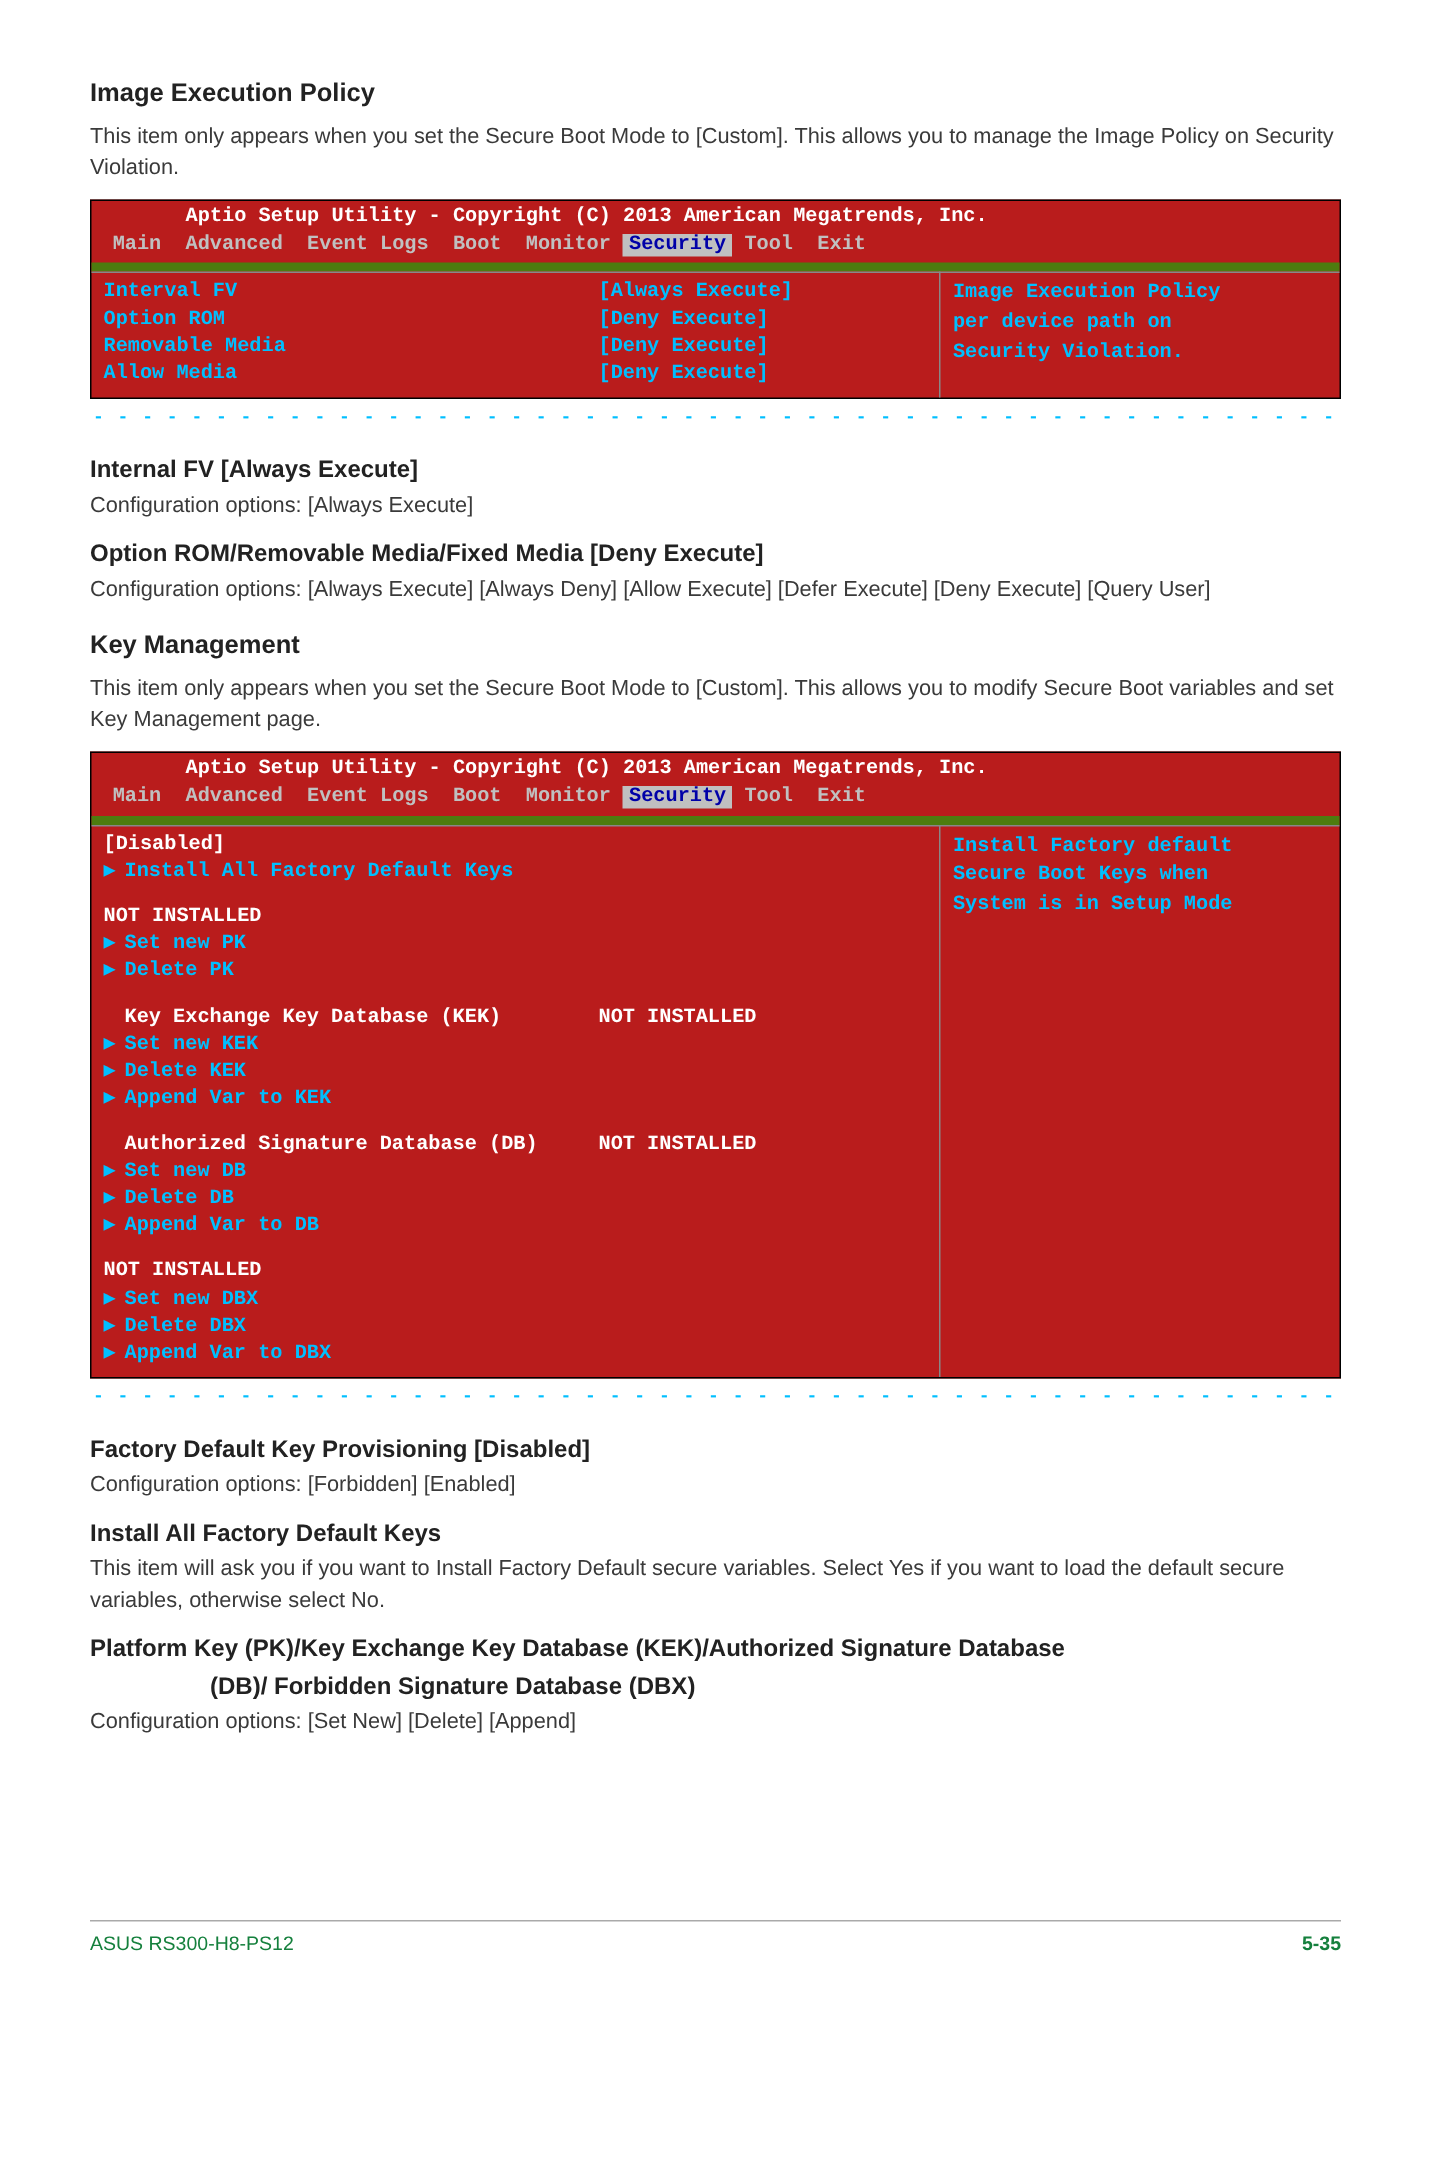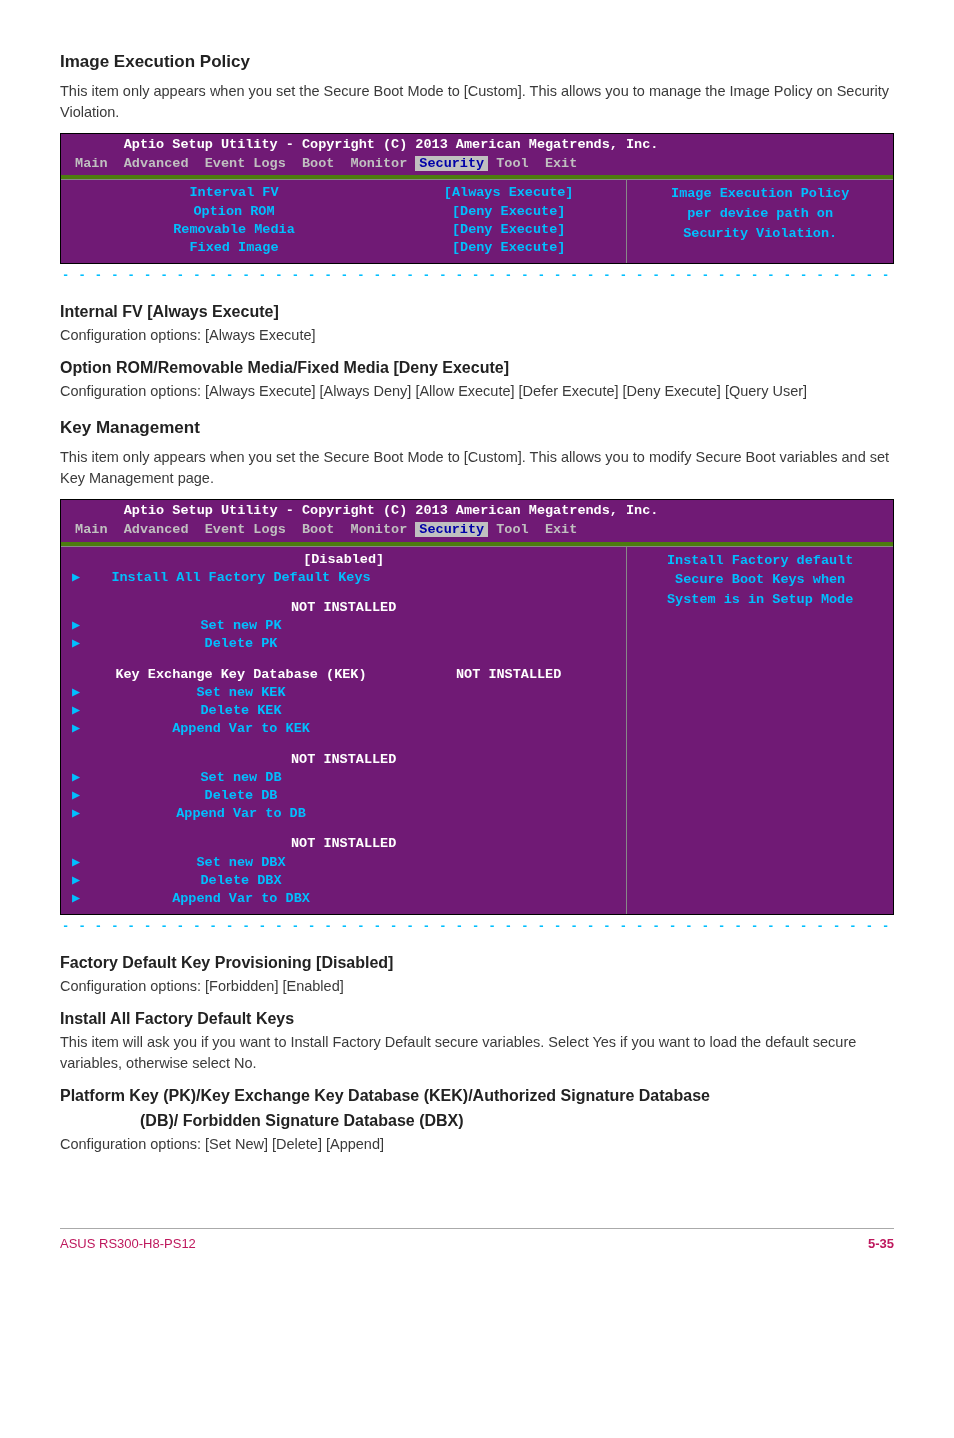--- a/index.html
+++ b/index.html
@@ -8,21 +8,21 @@
     background: #fff;
     color: #3a3a3a;
     width: 954px;
     padding: 50px 60px 40px 60px;
     font-size: 14.5px;
     line-height: 1.45;
   }
   h2.section { font-size: 17px; font-weight: bold; margin-bottom: 6px; color: #222; }
   p.body { margin-bottom: 10px; }
   .bios-box {
-    background: #701a75;
+    background: #b91c1c;
     color: #fff;
     font-family: "Courier New", monospace;
     font-size: 13.5px;
     font-weight: bold;
     margin: 6px 0 4px 0;
     border: 1px solid #000;
   }
   .bios-header {
     padding: 2px 6px 0 6px;
     white-space: pre;
@@ -34,22 +34,21 @@
     white-space: pre;
     color: #c0c0c0;
   }
   .bios-tabs .active {
     background: #c0c0c0;
     color: #0000a8;
     padding: 0 4px;
   }
   .bios-body {
     display: flex;
-    border-top: 4px solid #4d7c0f;
-    text-align: center;
+    border-top: 6px solid #4d7c0f;
   }
   .bios-left {
     flex: 2.2;
     padding: 4px 8px 6px 8px;
     border: 1px solid #888;
     border-right: none;
     border-bottom: none;
     border-left: none;
     position: relative;
   }
@@ -73,27 +72,27 @@
     font-weight: bold;
     font-size: 12px;
     letter-spacing: 1px;
     white-space: nowrap;
     overflow: hidden;
     padding: 0 2px;
   }
   h3.sub { font-size: 16px; font-weight: bold; margin-top: 14px; margin-bottom: 2px; color: #222;}
   .indent { padding-left: 80px; }
   .footer {
-    margin-top: 72px;
+    margin-top: 120px;
     border-top: 1px solid #aaa;
     padding-top: 6px;
     display: flex;
     justify-content: space-between;
     font-size: 13px;
-    color: #be185d;
+    color: #15803d;
   }
 </style>
 </head>
 <body>
 
 <h2 class="section">Image Execution Policy</h2>
 <p class="body">This item only appears when you set the Secure Boot Mode to [Custom]. This allows you to manage the Image Policy on Security Violation.</p>
 
 <div class="bios-box">
   <div class="bios-header">       <span>Aptio Setup Utility - Copyright (C) 2013 American Megatrends, Inc.</span></div>
@@ -106,21 +105,21 @@
         </div>
       <div class="bios-row cyan">
           <span class="col1">Option ROM</span>
           <span class="col2">[Deny Execute]</span>
         </div>
       <div class="bios-row cyan">
           <span class="col1">Removable Media</span>
           <span class="col2">[Deny Execute]</span>
         </div>
       <div class="bios-row cyan">
-          <span class="col1">Fixed Image</span>
+          <span class="col1">Allow Media</span>
           <span class="col2">[Deny Execute]</span>
         </div>
     </div>
     <div class="bios-right">
       <div>Image Execution Policy</div>
       <div>per device path on</div>
       <div>Security Violation.</div>
     </div>
   </div>
 </div>
@@ -192,20 +191,24 @@
         </div>
         <div class="bios-row">
           <span style="display: flex; flex: 0 0 330px;">
             <span class="arrow">▶</span>
             <span class="col1 cyan" style="padding-left: 0px; flex: 1 1 0%;">Append Var to KEK</span>
           </span>
           <span class="col2 white"></span>
         </div>
         <div style="height: 12px;"></div>
         <div class="bios-row">
+          <span style="display: flex; flex: 0 0 330px;">
+            <span class="arrow">&nbsp;</span>
+            <span class="col1 white" style="padding-left: 0px; flex: 1 1 0%;">Authorized Signature Database (DB)</span>
+          </span>
           <span class="col2 white">NOT INSTALLED</span>
         </div>
         <div class="bios-row">
           <span style="display: flex; flex: 0 0 330px;">
             <span class="arrow">▶</span>
             <span class="col1 cyan" style="padding-left: 0px; flex: 1 1 0%;">Set new DB</span>
           </span>
           <span class="col2 white"></span>
         </div>
         <div class="bios-row">

